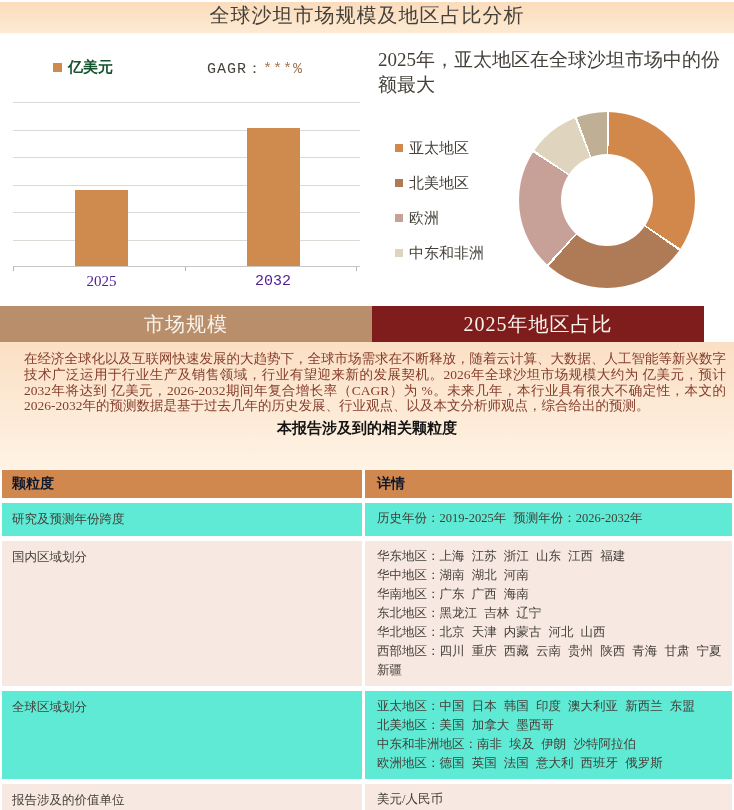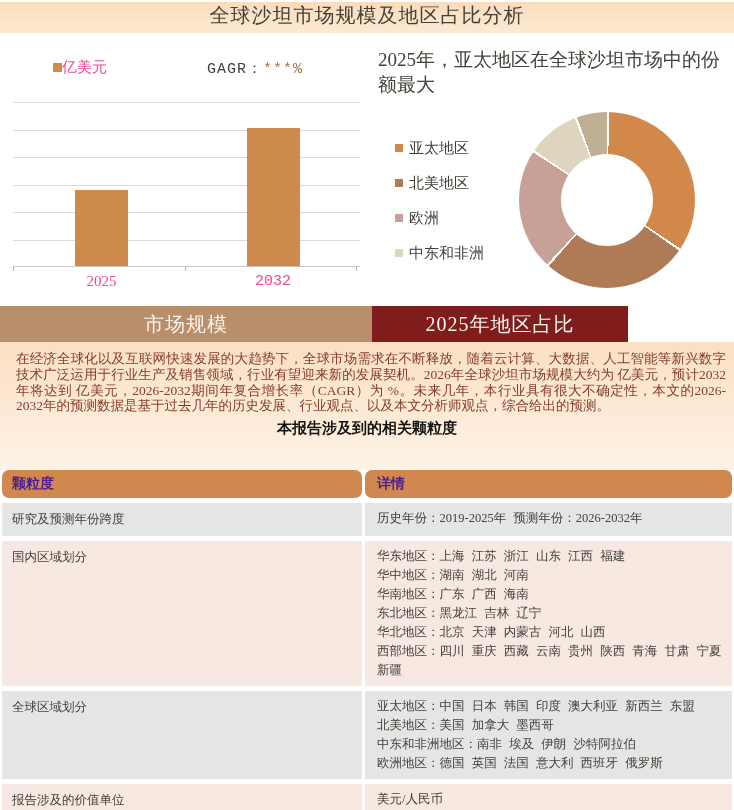--- a/index.html
+++ b/index.html
@@ -7,73 +7,73 @@
   .page { position:relative; width:734px; height:810px; background:#ffffff; overflow:hidden; }
 
   
   .banner { position:absolute; top:2px; left:0; width:734px; height:31px;
     background:linear-gradient(180deg,#FBDCBC,#FDEAD3);
     display:flex; align-items:flex-start; justify-content:center;
     font-size:20px; letter-spacing:1px; color:#45413A; }
 
   
   .bar-legend { position:absolute; left:53px; top:58px; display:flex; align-items:center;
-    font-size:15px; color:#ec4899; }
+    gap:6px; font-size:15px; color:#14532d;font-weight:bold; }
   .legend-sq { width:9px; height:9px; display:inline-block; }
   .cagr { position:absolute; left:207px; top:59px; font-size:15px;
     font-family:"Liberation Mono","DejaVu Sans Mono",monospace; color:#45413A; letter-spacing:1px; }
   .cagr .stars { color:#A0744C; }
   .bar-plot { position:absolute; left:13px; top:102px; width:347px; height:165px;
     border-bottom:1px solid #C9C6C1; }
   .gridline { position:absolute; left:0; width:100%; height:1px; background:#DDDAD5; }
   .bar { position:absolute; bottom:0; }
   .tick { position:absolute; bottom:-5px; width:1px; height:4px; background:#B9B6B1; }
   .x-label { position:absolute; top:273px; transform:translateX(-50%);
-    font-size:15px; color:#ec4899; }
+    font-size:15px; color:#4c1d95; }
 
   
   .donut-heading { position:absolute; left:378px; top:47px; width:352px;
     font-size:19px; line-height:25px; font-weight:normal; color:#45413A; }
   .donut-legend { position:absolute; left:395px; top:139px; width:104px; list-style:none; }
   .donut-legend li { display:flex; align-items:flex-start; gap:6px; margin-bottom:16px;
     font-size:15px; line-height:19px; color:#45413A; }
   .donut-legend .legend-sq { flex:0 0 8px; width:8px; height:8px; margin-top:5px; }
   .donut { position:absolute; left:519px; top:112px; width:176px; height:176px; border-radius:50%; }
   .donut::after { content:""; position:absolute; left:50%; top:50%; width:92px; height:92px;
     margin:-46px 0 0 -46px; border-radius:50%; background:#ffffff; }
 
   
-  .tabs { position:absolute; top:306px; left:0; width:628px; height:36px; display:flex; }
+  .tabs { position:absolute; top:306px; left:0; width:704px; height:36px; display:flex; }
   .tab { display:flex; align-items:center; justify-content:center;
     font-size:20px; letter-spacing:1px; color:#F9F4EC; cursor:default; }
   .tab-left { width:372px; }
   .tab-right { flex:1; }
 
   
   .summary { position:absolute; top:342px; left:0; width:734px; height:128px;
     background:linear-gradient(180deg,#FBDFC4,#FEF3E5); }
-  .paragraph { padding:9px 8px 0 16px; font-size:13.5px; line-height:15.8px;
+  .paragraph { padding:9px 8px 0 24px; font-size:13.5px; line-height:15.8px;
     text-align:justify; color:#843D2B; }
   .table-heading { margin-top:5px; text-align:center; font-size:15px; font-weight:bold;
     color:#141414; font-family:"Liberation Sans","DejaVu Sans",sans-serif; }
 
   
   .gtable { position:absolute; top:470px; left:2px; width:730px; }
   .trow { display:flex; }
   .thead { height:28px; margin-bottom:5px;
     font-family:"Liberation Sans","DejaVu Sans",sans-serif; }
-  .thead .cell { background:#D1884E; color:#4c1d95; font-weight:bold; font-size:14px;
-    display:flex; align-items:center;border-radius:7px; }
+  .thead .cell { background:#D1884E; color:#0f172a; font-weight:bold; font-size:14px;
+    display:flex; align-items:center; }
   .body-row { margin-bottom:5px; }
   .cell-l { width:360px; padding:7px 8px 7px 10px; }
   .col-gap { width:3px; background:#ffffff; flex:0 0 3px; }
   .cell-r { flex:1; padding:6px 0 6px 12px; }
   .body-row .cell-l, .body-row .cell-r { font-size:12.5px; line-height:19px;
     color:#45403A; word-spacing:4px; white-space:pre-wrap; }
-  .row-a .cell-l, .row-a .cell-r { background:#e5e5e5; }
+  .row-a .cell-l, .row-a .cell-r { background:#5eead4; }
   .row-b .cell-l, .row-b .cell-r { background:#F7E8E2; }
 </style>
 </head>
 <body>
 
 <div class="page">
 
   <header class="banner">
     <span>全球沙坦市场规模及地区占比分析</span>
   </header>

